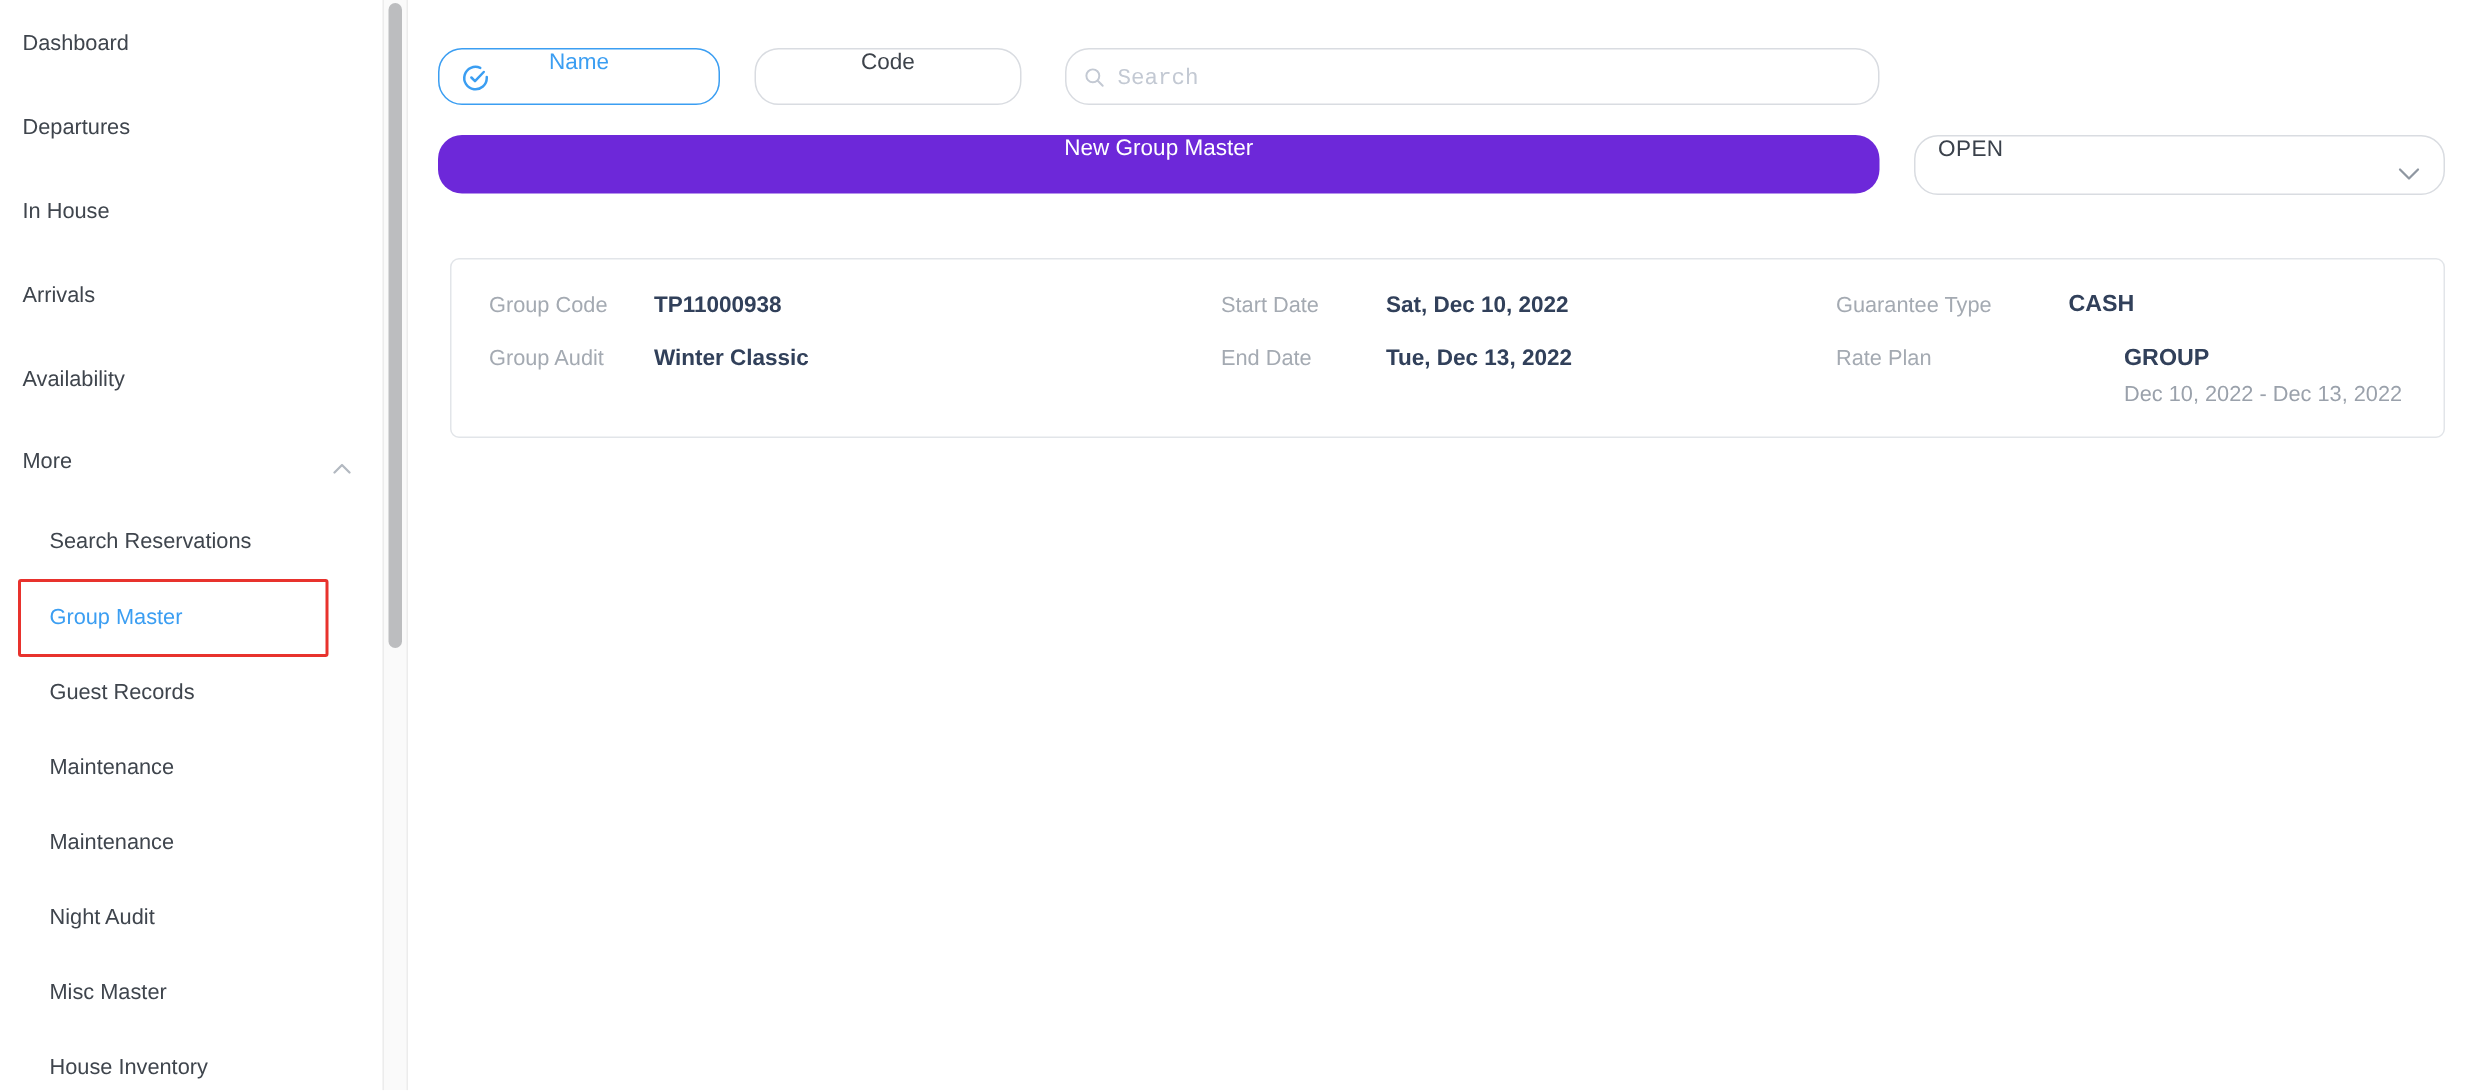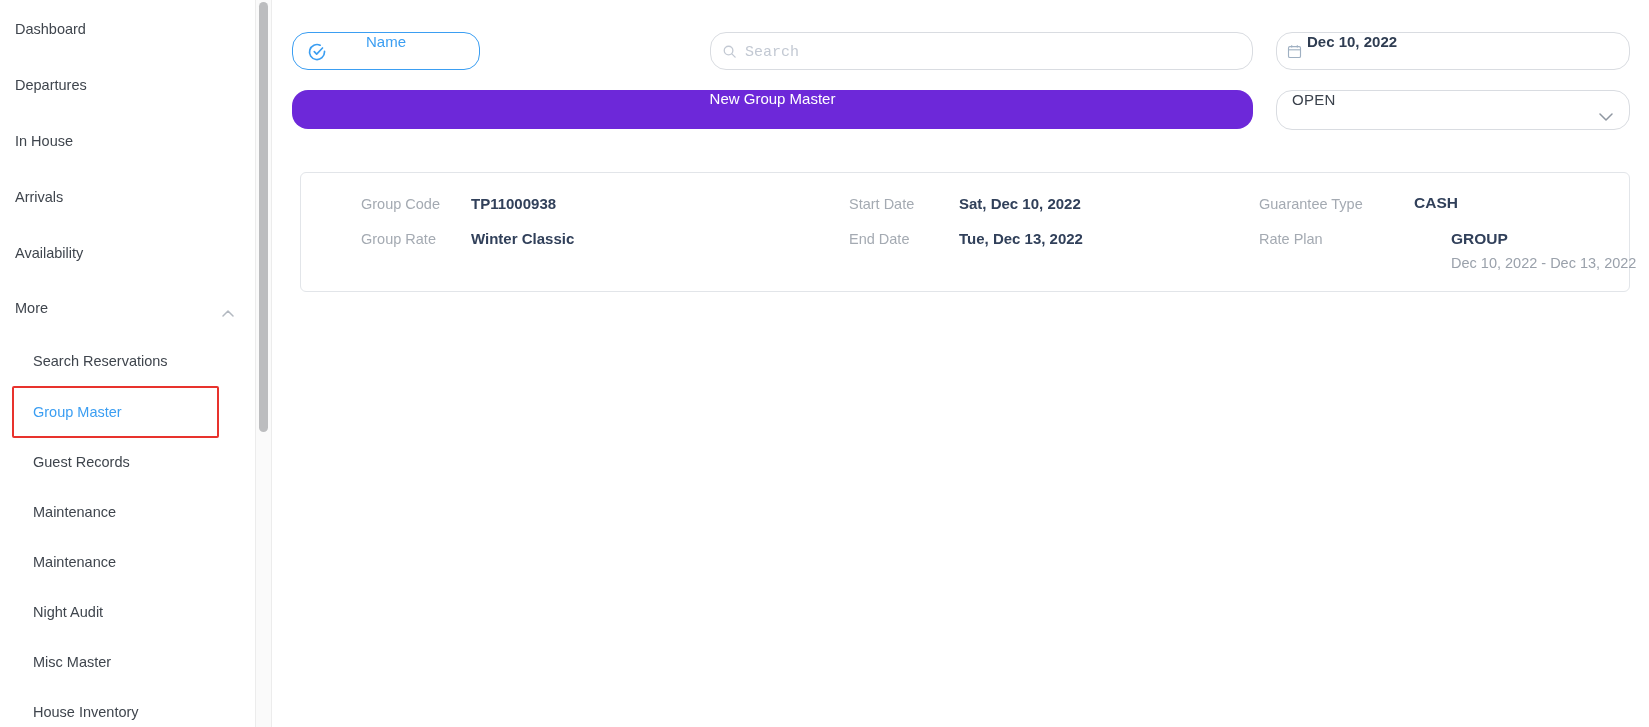--- a/index.html
+++ b/index.html
@@ -28,21 +28,21 @@
   .search-box input::placeholder{color:#c3c9d3;}
   .date-picker{left:1276px;top:32px;width:354px;height:38px;border:1px solid #d9dce1;cursor:pointer;}
   .date-picker .cal-ic{position:absolute;left:10px;top:11px;color:#9fb0c2;}
   .date-picker .date-text{position:absolute;left:30px;font-size:15px;font-weight:700;color:#2f3d52;}
   .btn-primary{left:292px;top:90px;width:961px;height:39px;background:#6d28d9;border:none;color:#ffffff;justify-content:center;font-size:15px;cursor:pointer;}
   .status-select{left:1276px;top:90px;width:354px;height:40px;border:1px solid #d9dce1;cursor:pointer;}
   .status-select .status-text{position:absolute;left:15px;font-size:15px;color:#3a414b;letter-spacing:.3px;}
   .status-select .dd-chevron{position:absolute;right:16px;top:16px;color:#8f97a1;}
   
   .card{position:absolute;left:300px;top:172px;width:1330px;height:120px;box-sizing:border-box;border:1px solid #e2e5e9;border-radius:6px;background:#fff;cursor:pointer;}
-  .fld{position:absolute;height:19px;line-height:19px;white-space:nowrap;margin-left:35px;}
+  .fld{position:absolute;height:19px;line-height:19px;white-space:nowrap;}
   .lbl{font-size:14.5px;color:#a4aab2;}
   .val{font-size:15px;font-weight:700;color:#31405a;}
   .val-caps{font-size:15.5px;}
   .subval{font-size:14.5px;color:#9aa1ab;font-weight:400;}
 </style>
 </head>
 <body>
 
 <div class="screen">
 
@@ -78,60 +78,52 @@
   <div class="ctl btn-name">
     <span class="check-ic">
       <svg width="20" height="20" viewBox="0 0 24 24">
           <path d="M21 11.2v.8a9 9 0 1 1-5.2-8.1" fill="none" stroke="currentColor" stroke-width="2" stroke-linecap="round"></path>
           <path d="M8.7 11.6l2.9 2.9 7-7.3" fill="none" stroke="currentColor" stroke-width="2" stroke-linecap="round" stroke-linejoin="round"></path>
         </svg>
     </span>
     <span>Name</span>
   </div>
 
+  <div class="ctl btn-code">
+    <span>Code</span>
+  </div>
 
   <div class="ctl search-box">
     <span class="search-ic">
       <svg width="15" height="15" viewBox="0 0 16 16">
           <circle cx="7" cy="7" r="4.6" fill="none" stroke="currentColor" stroke-width="1.4"></circle>
           <line x1="10.5" y1="10.5" x2="14" y2="14" stroke="currentColor" stroke-width="1.4" stroke-linecap="round"></line>
         </svg>
     </span>
     <input type="text" placeholder="Search" style="">
   </div>
 
-  <div class="ctl date-picker">
-    <span class="cal-ic">
-      <svg width="15" height="15" viewBox="0 0 16 16">
-          <rect x="1.6" y="2.8" width="12.8" height="11.6" rx="1.4" fill="none" stroke="currentColor" stroke-width="1.2"></rect>
-          <line x1="1.6" y1="6.2" x2="14.4" y2="6.2" stroke="currentColor" stroke-width="1.2"></line>
-          <line x1="5" y1="1.2" x2="5" y2="3.8" stroke="currentColor" stroke-width="1.2"></line>
-          <line x1="11" y1="1.2" x2="11" y2="3.8" stroke="currentColor" stroke-width="1.2"></line>
-        </svg>
-    </span>
-    <span class="date-text">Dec 10, 2022</span>
-  </div>
 
   <div class="ctl btn-primary">
     <span>New Group Master</span>
   </div>
 
   <div class="ctl status-select">
     <span class="status-text">OPEN</span>
     <span class="dd-chevron">
       <svg width="14" height="8" viewBox="0 0 14 8">
           <polyline points="1,1 7,7 13,1" fill="none" stroke="currentColor" stroke-width="1.5" stroke-linecap="round" stroke-linejoin="round"></polyline>
         </svg>
     </span>
   </div>
 
   <div class="card">
     <span class="fld lbl" style="left:25px;top:22px">Group Code</span>
     <span class="fld val" style="left:135px;top:21px">TP11000938</span>
-    <span class="fld lbl" style="left:25px;top:57px">Group Rate</span>
+    <span class="fld lbl" style="left:25px;top:57px">Group Audit</span>
     <span class="fld val" style="left:135px;top:56px">Winter Classic</span>
 
     <span class="fld lbl" style="left:513px;top:22px">Start Date</span>
     <span class="fld val" style="left:623px;top:21px">Sat, Dec 10, 2022</span>
     <span class="fld lbl" style="left:513px;top:57px">End Date</span>
     <span class="fld val" style="left:623px;top:56px">Tue, Dec 13, 2022</span>
 
     <span class="fld lbl" style="left:923px;top:22px">Guarantee Type</span>
     <span class="fld val val-caps" style="left:1078px;top:20px">CASH</span>
     <span class="fld lbl" style="left:923px;top:57px">Rate Plan</span>

